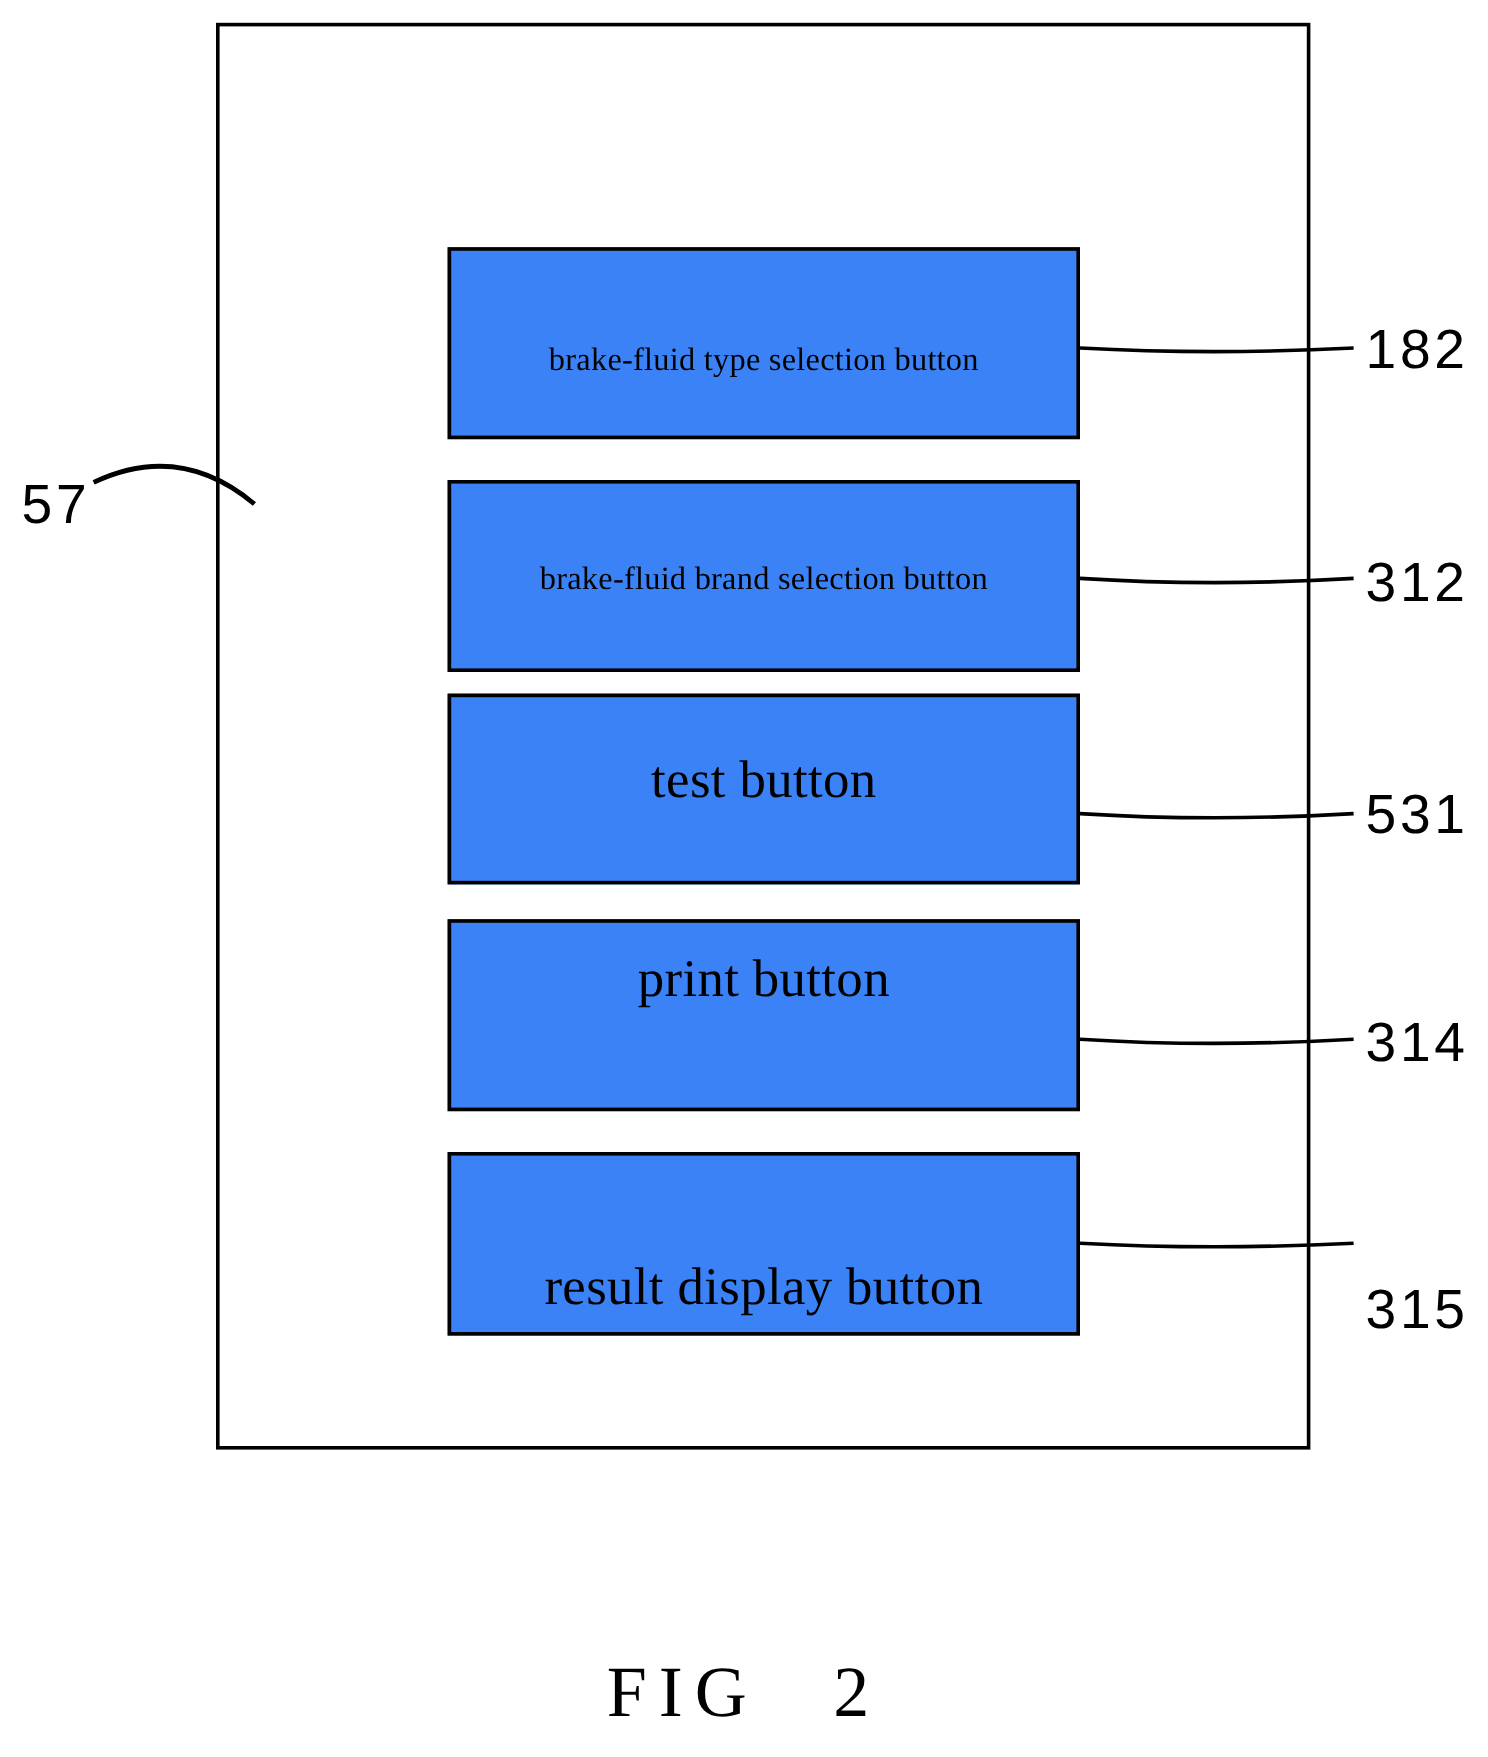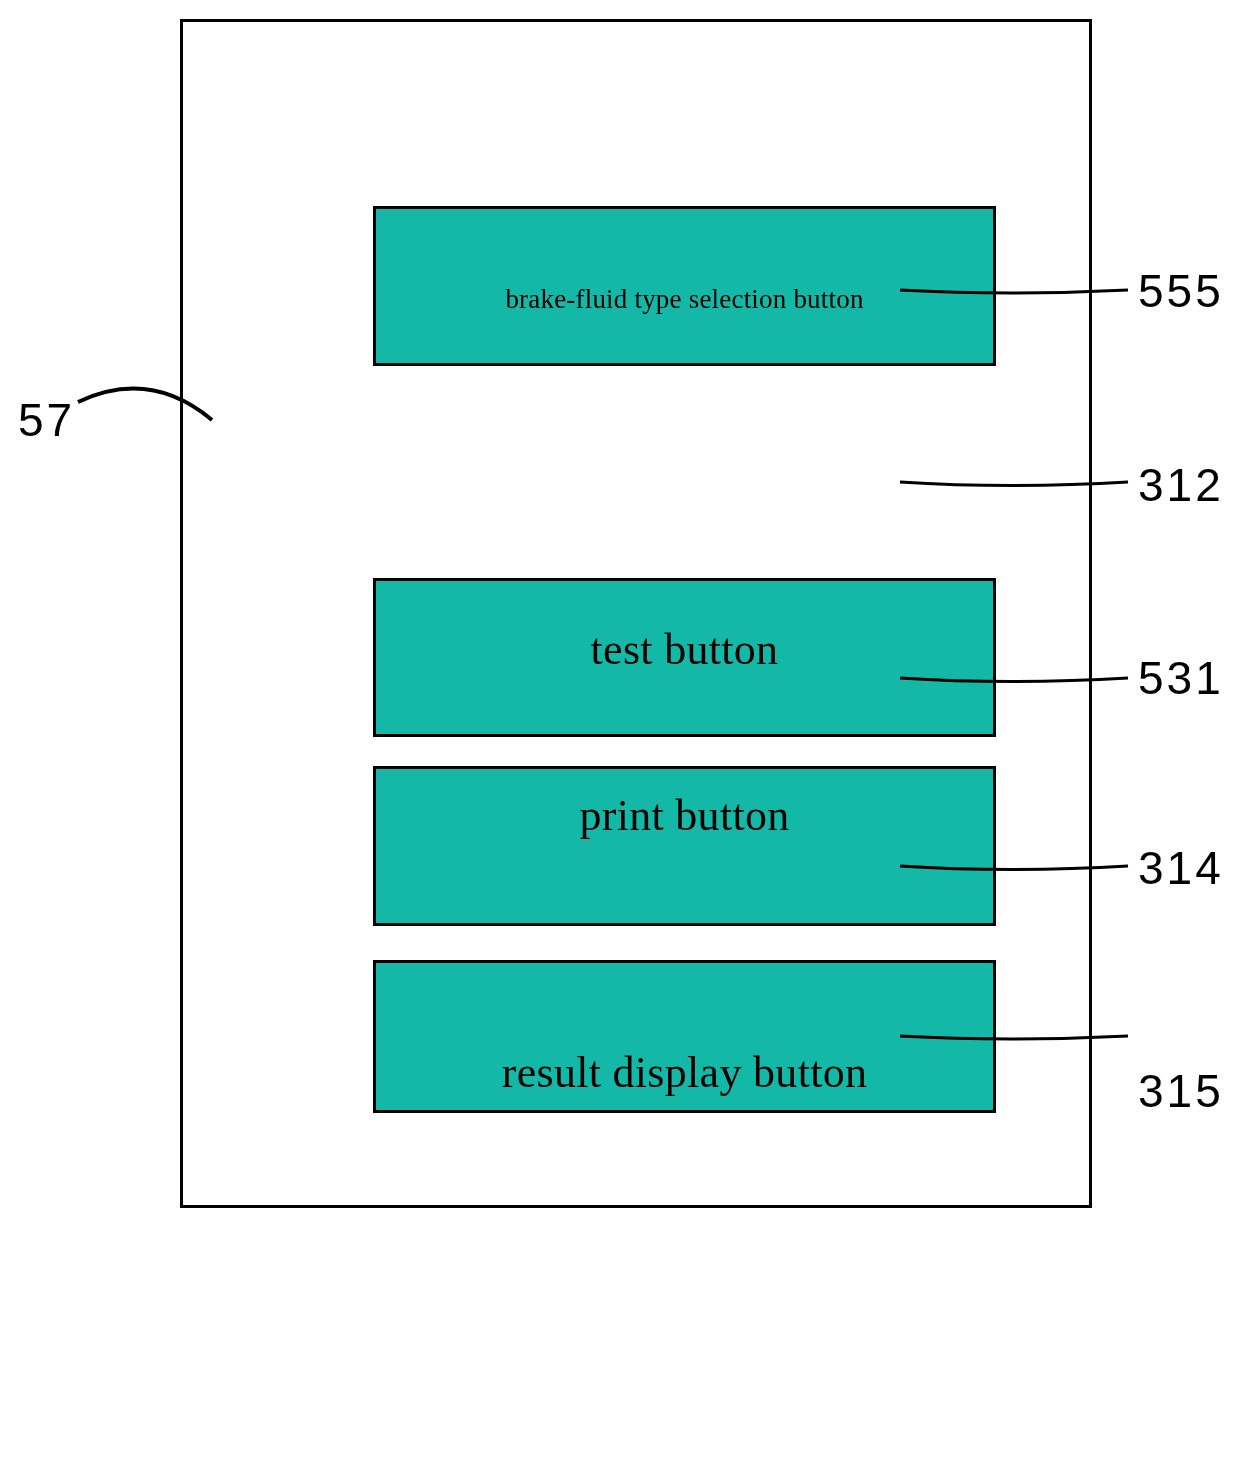--- a/index.html
+++ b/index.html
@@ -29,24 +29,24 @@
     height: 1189px;
     box-sizing: border-box;
     border: 3px solid #000000;
     background: transparent;
   }
 
   
   .btn-box {
     position: absolute;
     left: 373px;
-    width: 623px;
+    width: 527px;
     box-sizing: border-box;
     border: 3px solid #000000;
-    background: #14b8a6;
+    background: #3b82f6;
     display: flex;
     justify-content: center;
   }
   .btn-label {
     font-family: "Liberation Serif", serif;
     color: #000000;
     white-space: nowrap;
     line-height: 1;
     text-align: center;
   }
@@ -124,20 +124,23 @@
 <body>
 
 <div id="figure-root">
 
   <div class="outer-container"></div>
 
   <div class="btn-box small" id="box-311">
     <span class="btn-label">brake-fluid type selection button</span>
   </div>
 
+  <div class="btn-box small" id="box-312">
+    <span class="btn-label">brake-fluid brand selection button</span>
+  </div>
 
   <div class="btn-box large" id="box-313">
     <span class="btn-label">test button</span>
   </div>
 
   <div class="btn-box large" id="box-314">
     <span class="btn-label">print button</span>
   </div>
 
   <div class="btn-box large" id="box-315">
@@ -154,24 +157,27 @@
 
     <path d="M 900 866 Q 1010 873 1128 866" fill="none" stroke="#000000" stroke-width="3"></path>
 
     <path d="M 900 1036 Q 1010 1042 1128 1036" fill="none" stroke="#000000" stroke-width="3"></path>
 
     <path d="M 78 402 Q 150 368 212 420" fill="none" stroke="#000000" stroke-width="4"></path>
   </svg>
 
   <div class="ref-num" id="ref-31">57</div>
 
-  <div class="ref-num" id="ref-311">555</div>
+  <div class="ref-num" id="ref-311">182</div>
 
   <div class="ref-num" id="ref-312">312</div>
 
   <div class="ref-num" id="ref-313">531</div>
 
   <div class="ref-num" id="ref-314">314</div>
 
   <div class="ref-num" id="ref-315">315</div>
 
+  <div class="fig-caption">
+    <span class="fig-word">FIG</span><span class="fig-gap"></span><span class="fig-number">2</span>
+  </div>
 
 </div>
 
 </body></html>

